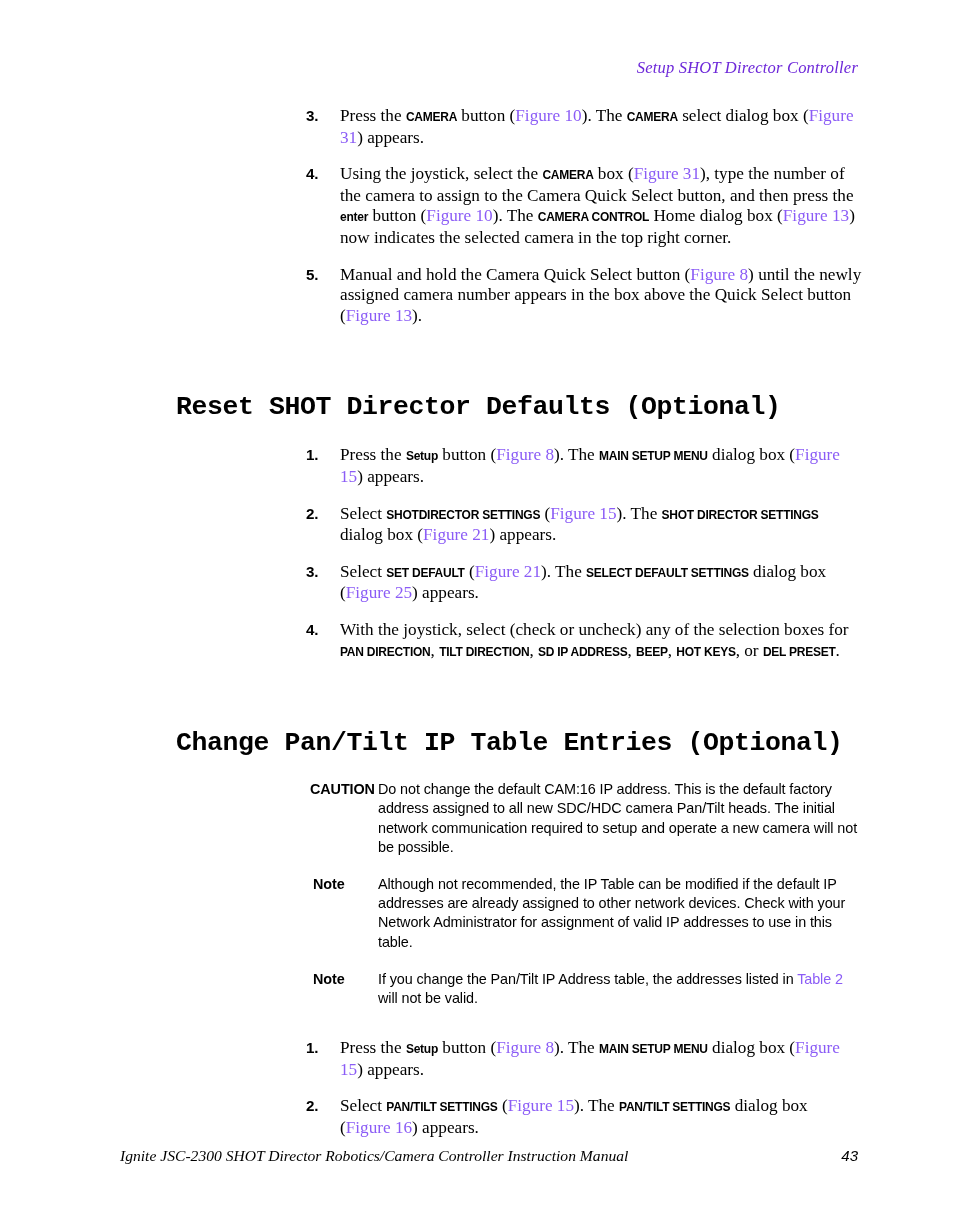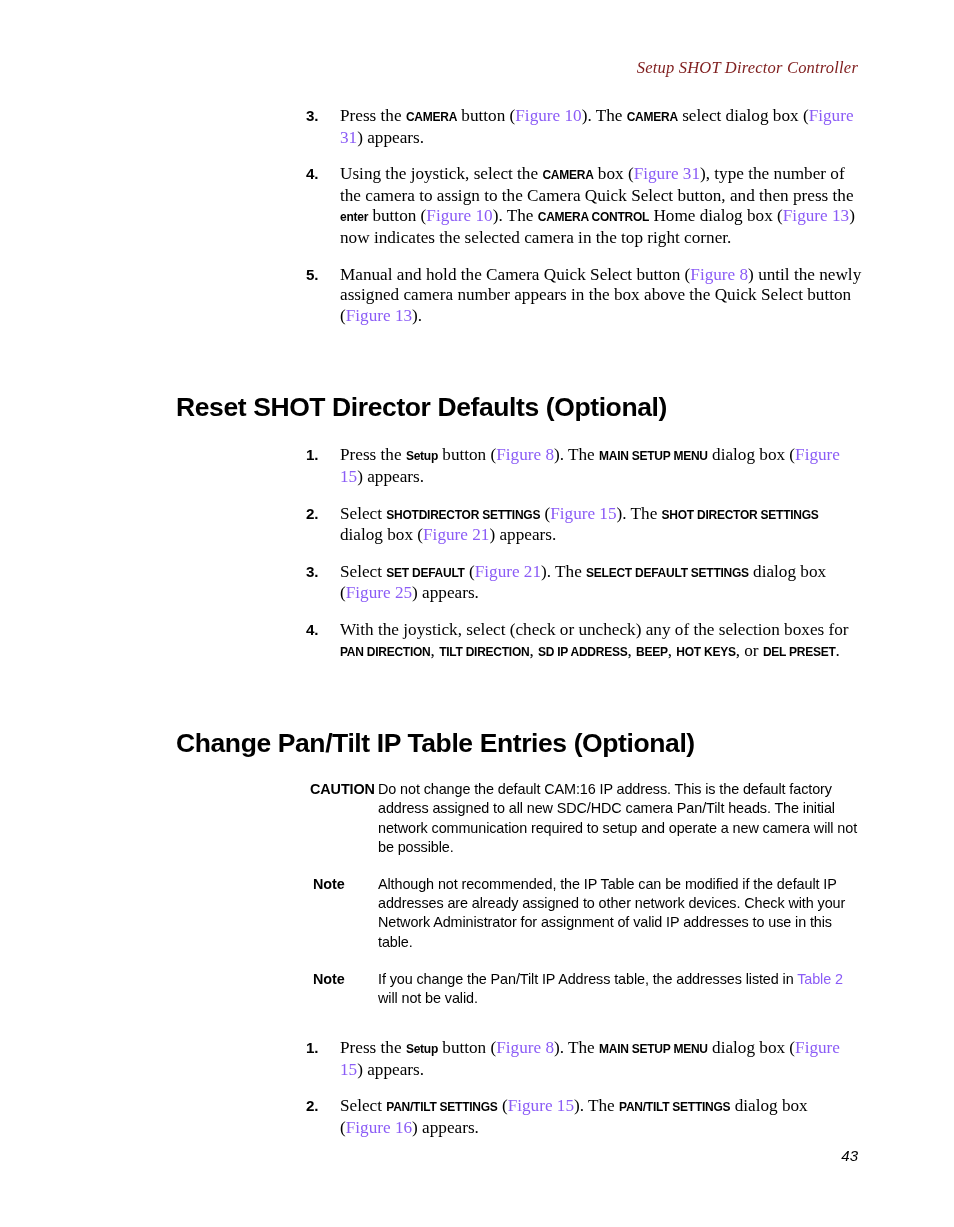--- a/index.html
+++ b/index.html
@@ -24,21 +24,21 @@
 
   
   .running-header {
     position: absolute;
     top: 58px;
     right: 96px;
     font-family: "Liberation Serif", "DejaVu Serif", serif;
     font-style: italic;
     font-size: 16.5px;
     letter-spacing: 0.2px;
-    color: #7f1d1d;
+    color: #6d28d9;
     white-space: nowrap;
   }
 
   
   .content {
     position: absolute;
     left: 0;
     top: 106px;
     width: 954px;
   }
@@ -79,21 +79,21 @@
     font-weight: bold;
     font-size: 12px;
     letter-spacing: -0.25px;
   }
   .lnk {
     color: #8b5cf6;
   }
 
   
   .h1 {
-    font-family: Liberation Sans, sans-serif;
+    font-family: Liberation Mono, monospace;
     font-weight: bold;
     font-size: 26.5px;
     line-height: 30px;
     letter-spacing: -0.4px;
     color: #000;
     margin: 0;
     padding-left: 176px;
     padding-right: 92px;
   }
 
@@ -228,16 +228,17 @@
         </li>
         <li class="proc-item">
           <span class="proc-num">2.</span>
           <span class="proc-text"><span>Select </span><span class="b">PAN/TILT SETTINGS</span><span> (</span><span class="lnk">Figure 15</span><span>). The </span><span class="b">PAN/TILT SETTINGS</span><span> dialog box (</span><span class="lnk">Figure 16</span><span>) appears.</span></span>
         </li>
       </ol>
 
   </div>
 
   <div class="footer">
+    <span class="footer-title">Ignite JSC-2300 SHOT Director Robotics/Camera Controller Instruction Manual</span>
     <span class="footer-page">43</span>
   </div>
 
 </div>
 
 </body></html>

